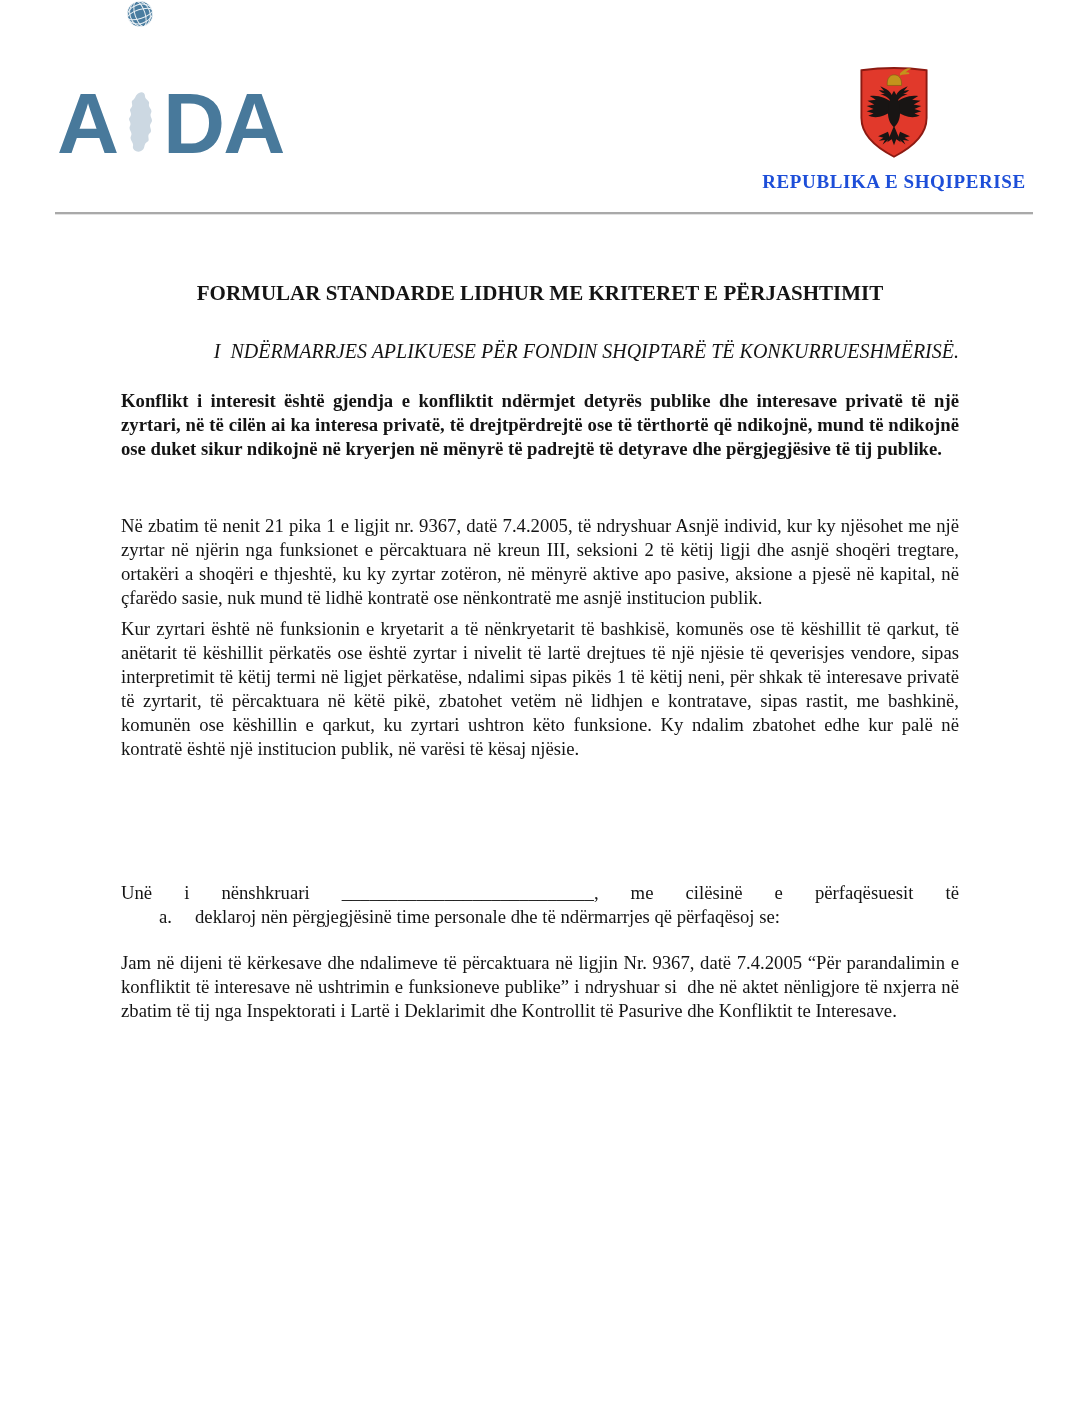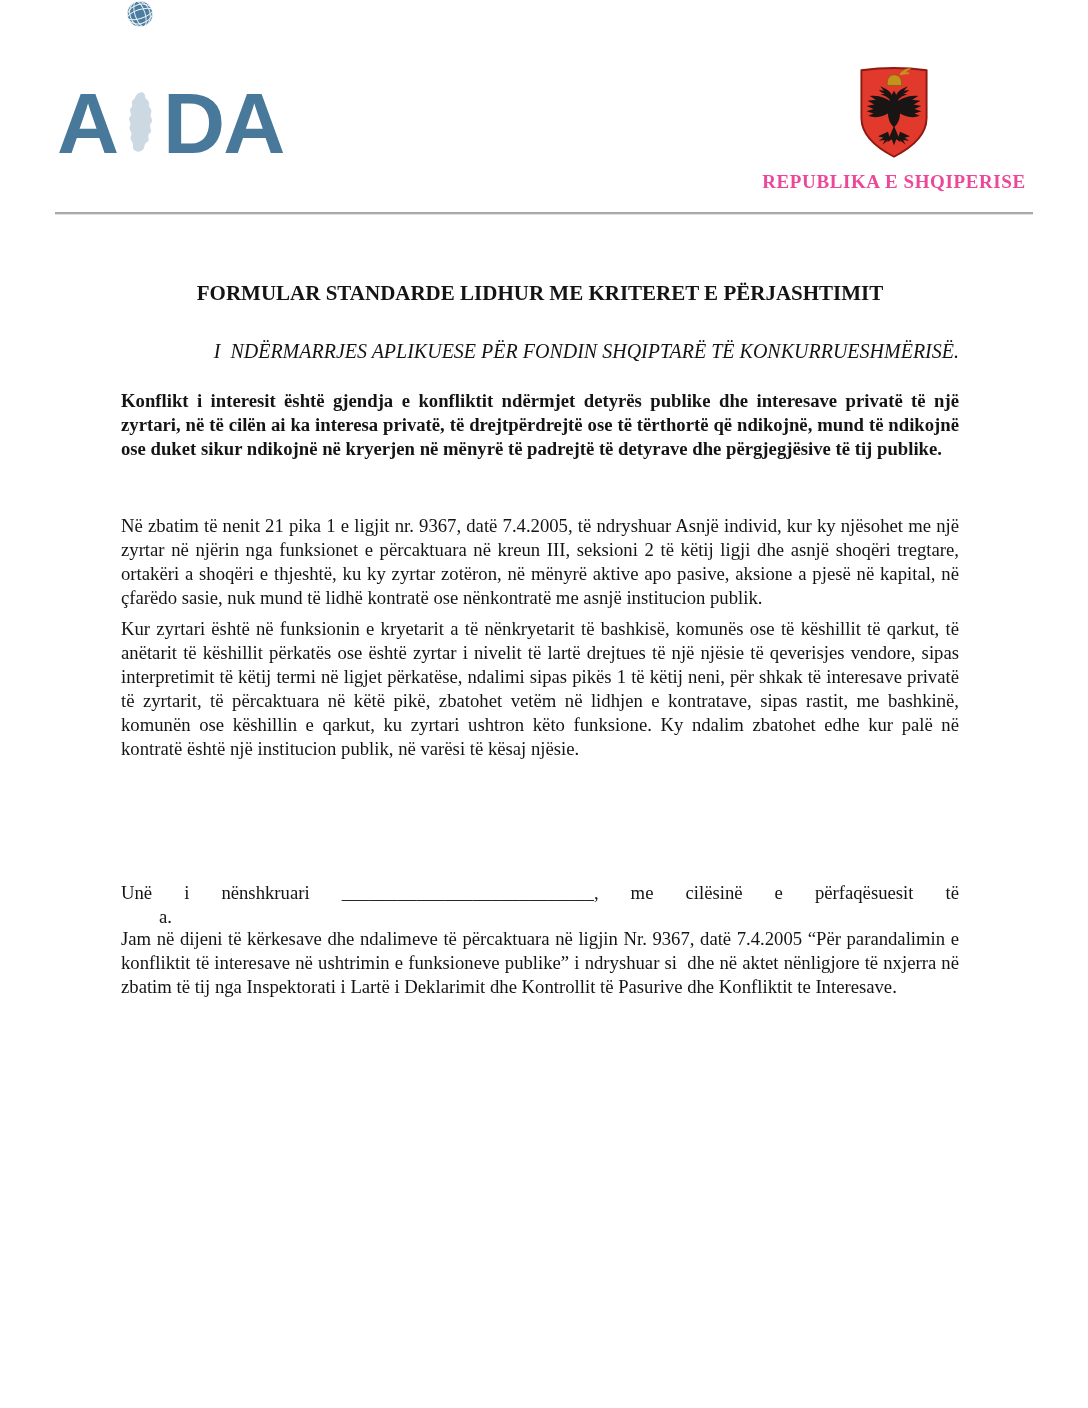--- a/index.html
+++ b/index.html
@@ -36,21 +36,21 @@
   .logo-taglines { margin-top: 5px; font-size: 13.4px; line-height: 17px; letter-spacing: 0.2px; }
   .tagline-en { color: #4c4a45; }
   .tagline-sq { color: #49799b; }
 
   
   .emblem { display: flex; flex-direction: column; align-items: center; padding-top: 7px; width: 268px; }
   .emblem-caption {
     margin-top: 12px;
     font-size: 19px; font-weight: bold;
     letter-spacing: 0.6px;
-    color: #ec4899;
+    color: #1d4ed8;
     white-space: nowrap;
   }
 
   .rule {
     margin: 19px 55px 0 55px;
     height: 0;
     border-top: 2px solid #a9a9a9;
     border-bottom: 1px solid #e2e2e2;
   }
 
@@ -145,16 +145,17 @@
 
   <div class="para p-law">Në zbatim të nenit 21 pika 1 e ligjit nr. 9367, datë 7.4.2005, të ndryshuar Asnjë individ, kur ky njësohet me një zyrtar në njërin nga funksionet e përcaktuara në kreun III, seksioni 2 të këtij ligji dhe asnjë shoqëri tregtare, ortakëri a shoqëri e thjeshtë, ku ky zyrtar zotëron, në mënyrë aktive apo pasive, aksione a pjesë në kapital, në çfarëdo sasie, nuk mund të lidhë kontratë ose nënkontratë me asnjë institucion publik.</div>
 
   <div class="para p-off">Kur zyrtari është në funksionin e kryetarit a të nënkryetarit të bashkisë, komunës ose të këshillit të qarkut, të anëtarit të këshillit përkatës ose është zyrtar i nivelit të lartë drejtues të një njësie të qeverisjes vendore, sipas interpretimit të këtij termi në ligjet përkatëse, ndalimi sipas pikës 1 të këtij neni, për shkak të interesave privatë të zyrtarit, të përcaktuara në këtë pikë, zbatohet vetëm në lidhjen e kontratave, sipas rastit, me bashkinë, komunën ose këshillin e qarkut, ku zyrtari ushtron këto funksione. Ky ndalim zbatohet edhe kur palë në kontratë është një institucion publik, në varësi të kësaj njësie.</div>
 
 
   <div class="sig-line1">Unë i nënshkruari ___________________________, me cilësinë e përfaqësuesit të</div>
 
   <div class="list-a">
     <span class="marker">a.</span>
+    <span>deklaroj nën përgjegjësinë time personale dhe të ndërmarrjes që përfaqësoj se:</span>
   </div>
 
   <div class="para p-aware">Jam në dijeni të kërkesave dhe ndalimeve të përcaktuara në ligjin Nr. 9367, datë 7.4.2005 “Për parandalimin e konfliktit të interesave në ushtrimin e funksioneve publike” i ndryshuar si&nbsp; dhe në aktet nënligjore të nxjerra në zbatim të tij nga Inspektorati i Lartë i Deklarimit dhe Kontrollit të Pasurive dhe Konfliktit te Interesave.</div>
 </div>
 
 </body></html>

